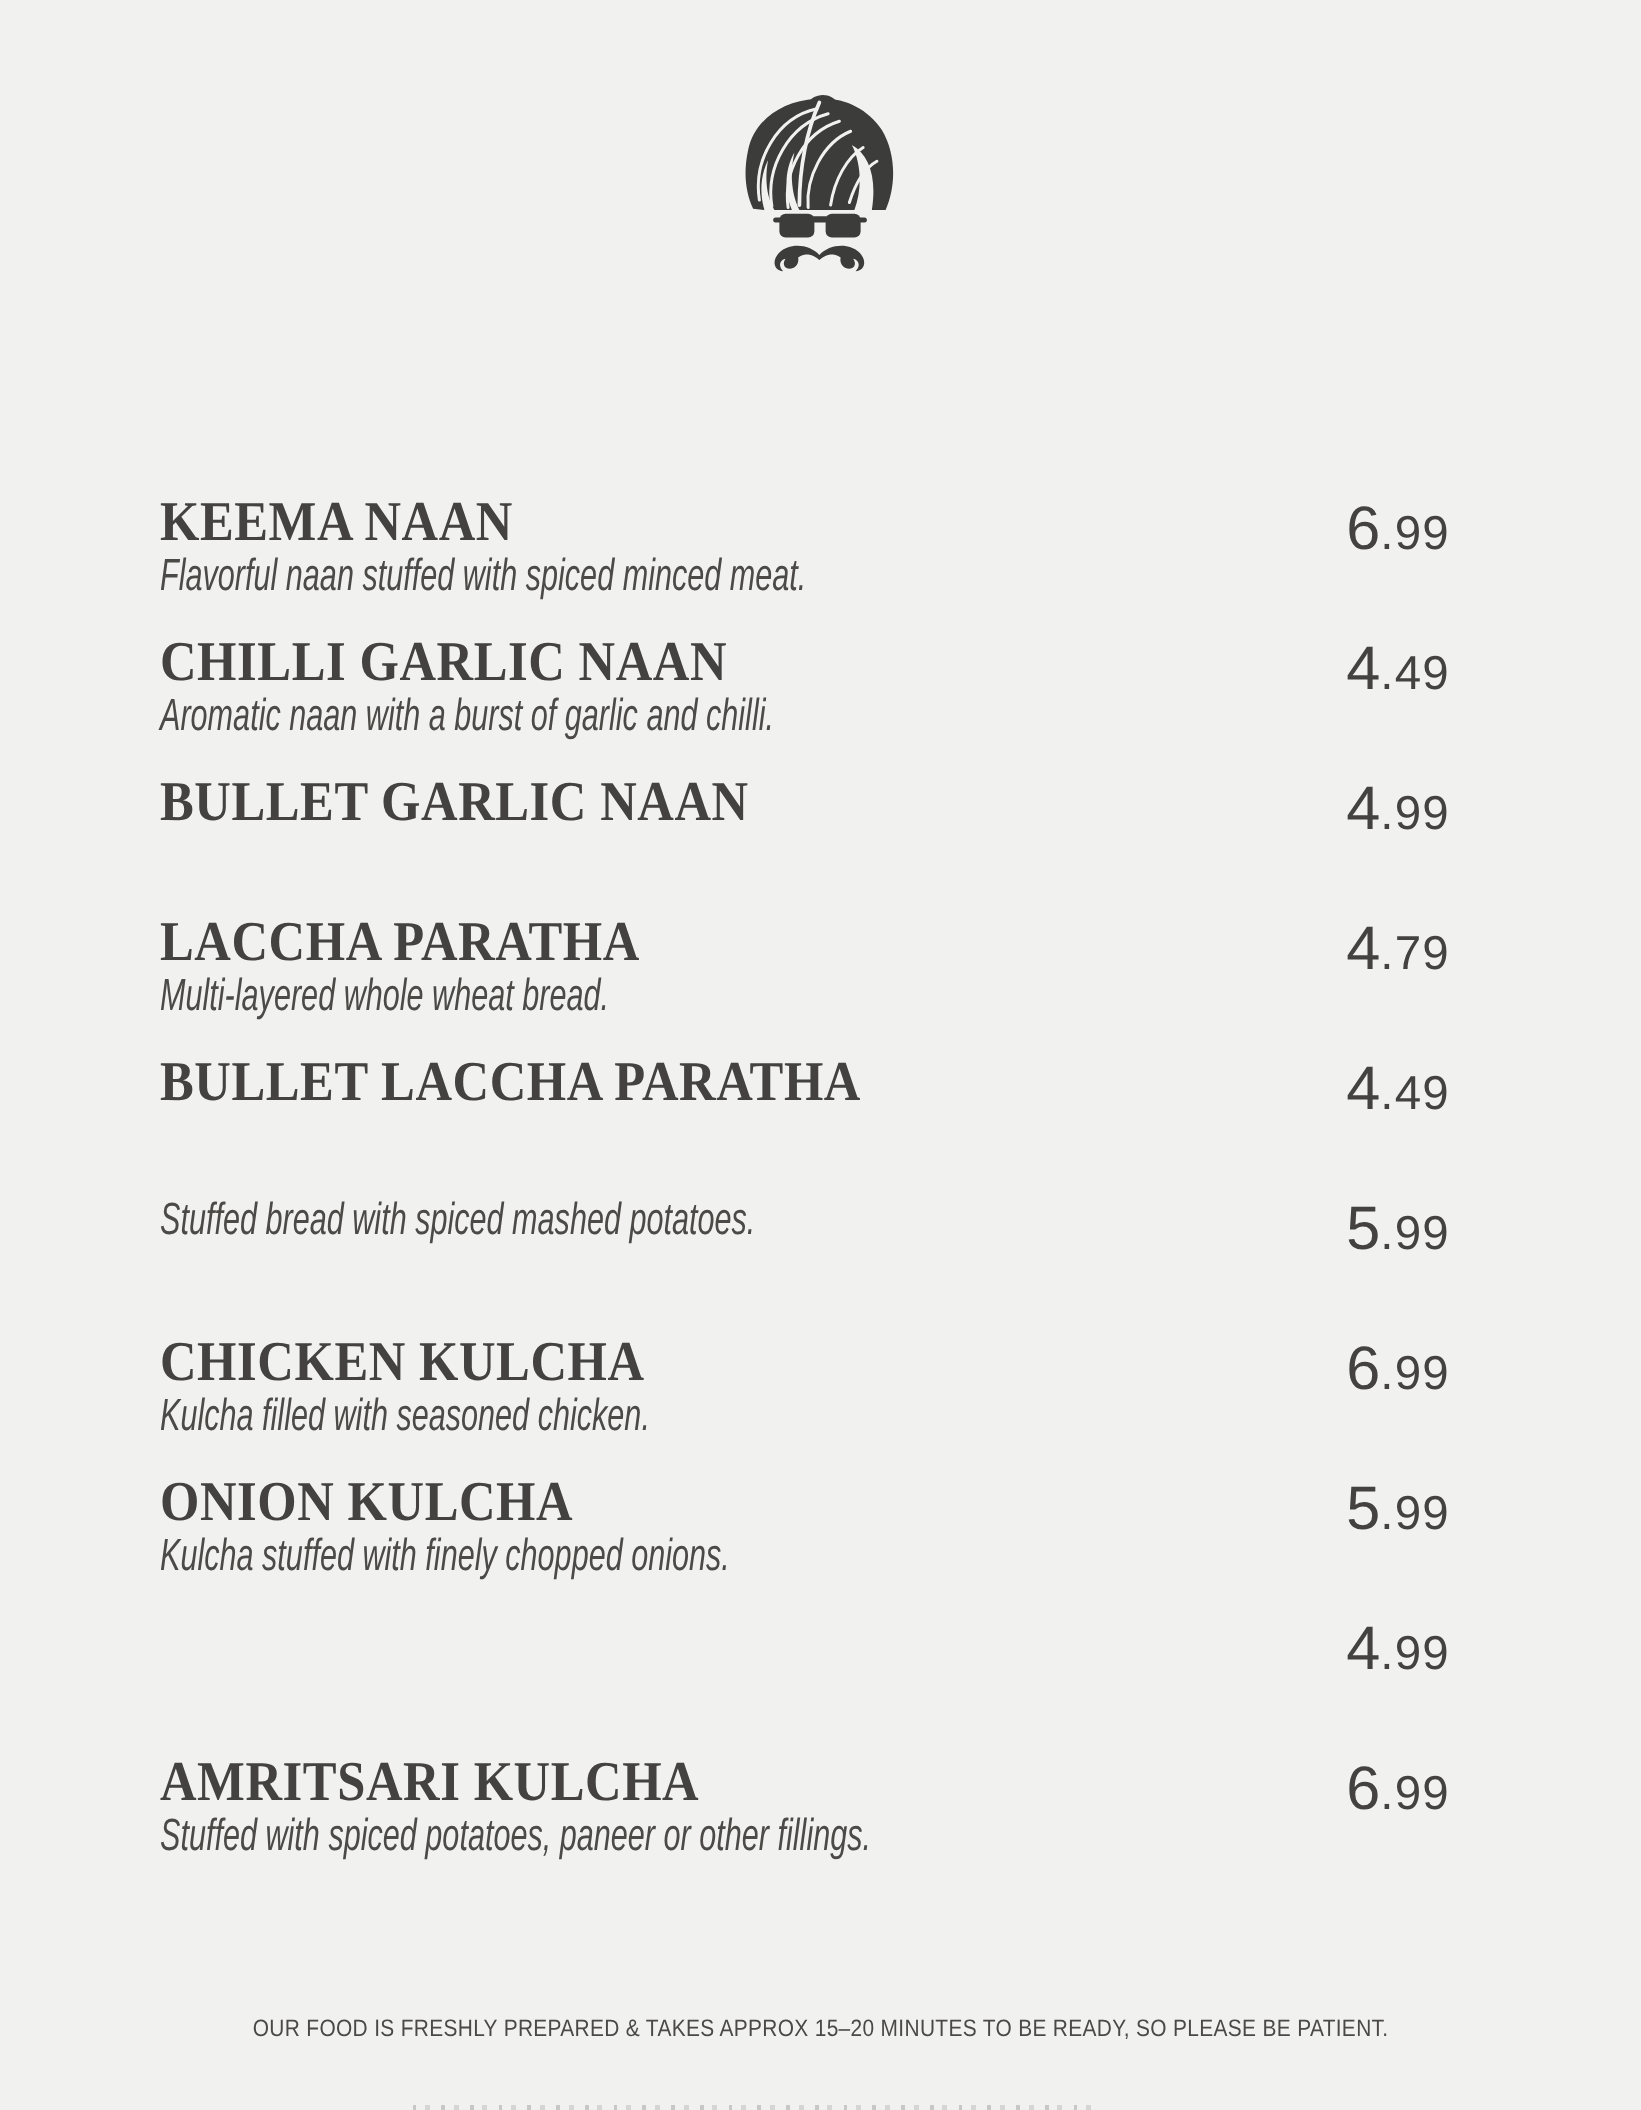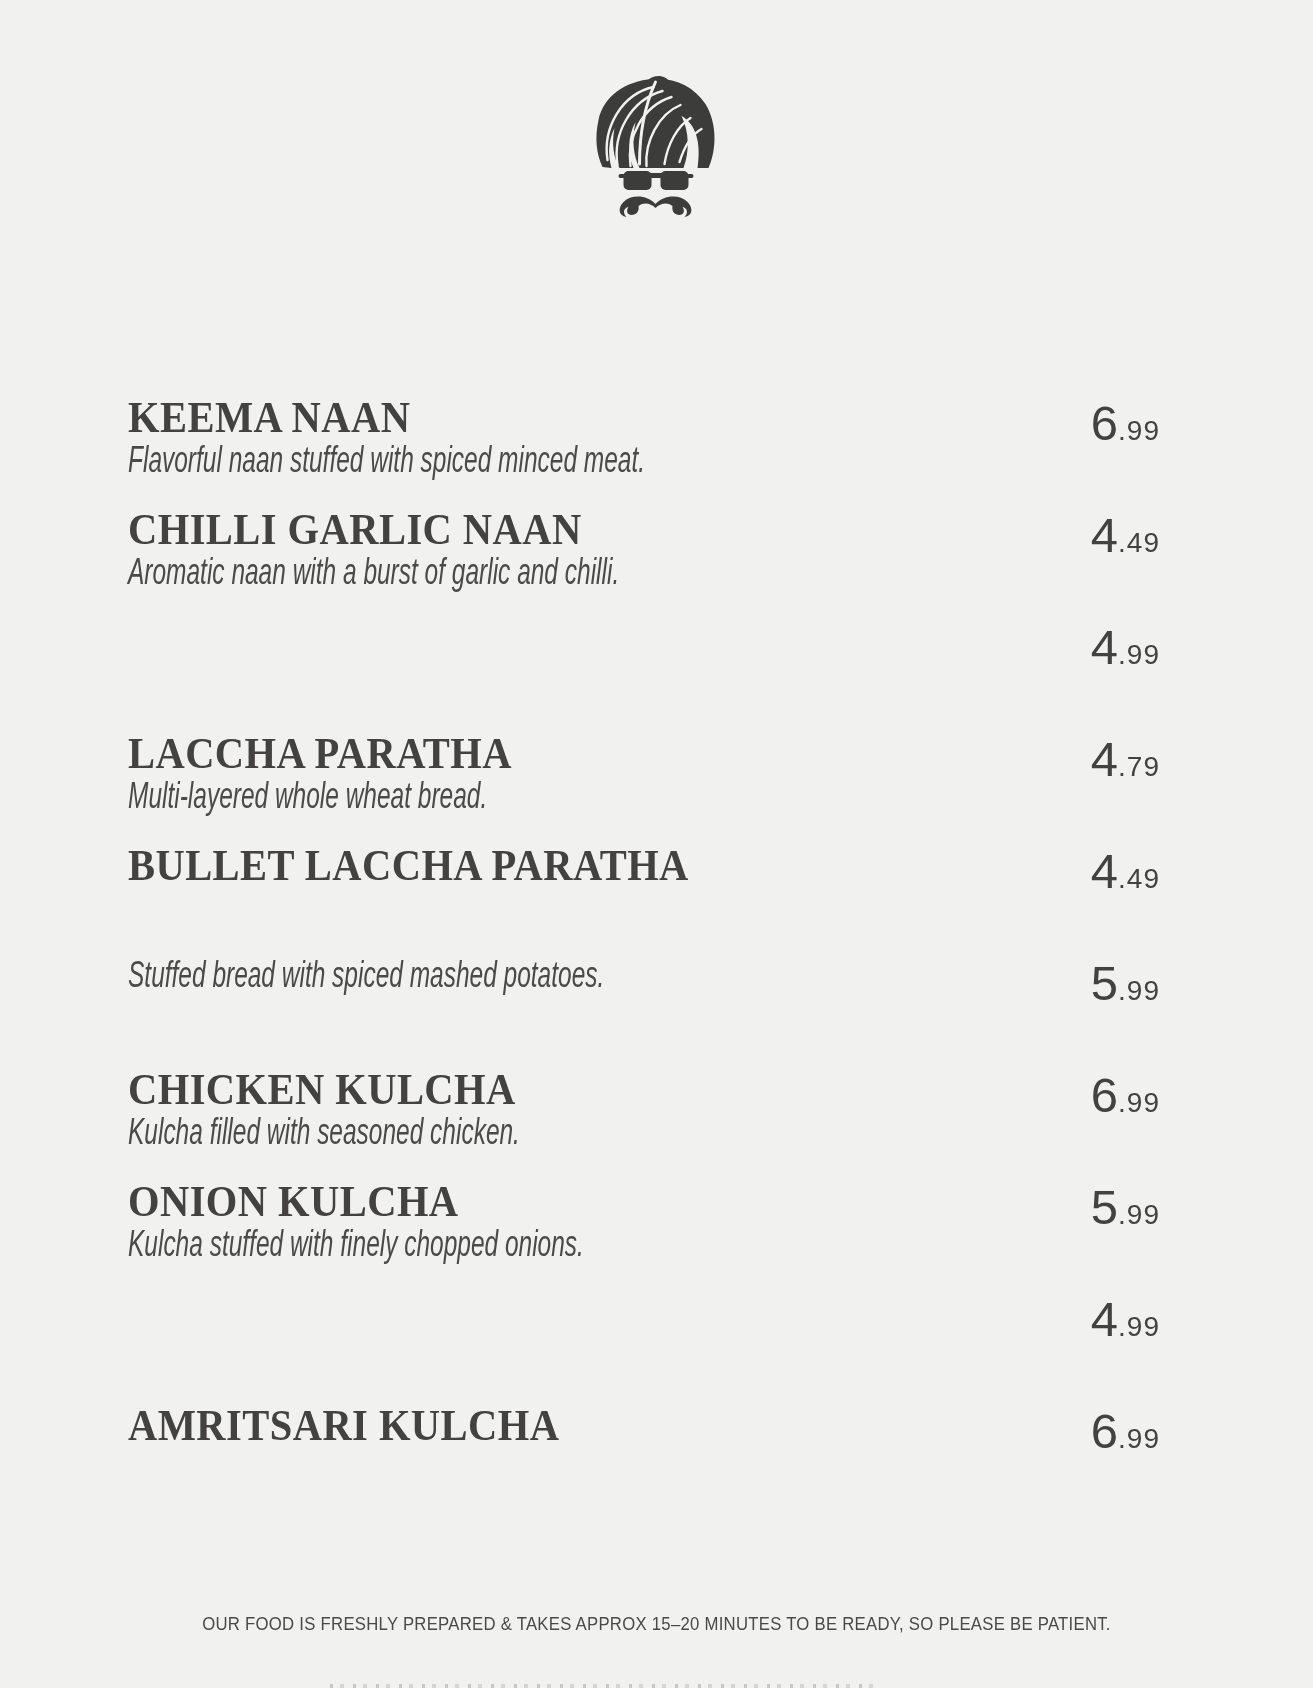--- a/index.html
+++ b/index.html
@@ -56,21 +56,21 @@
     position:absolute;
     right:0;top:6px;
     white-space:nowrap;
     color:#434240;
   }
   .price-major{
     font-size:49px;
     line-height:45px;
   }
   .price-minor{
-    font-size:28px;
+    font-size:38px;
     letter-spacing:1px;
   }
   
   .footer-note{
     position:absolute;
     top:1612px;left:0;
     width:1313px;
     text-align:center;
     font-size:19px;
     line-height:24px;
@@ -145,20 +145,21 @@
     <div class="item-price"><span class="price-major">6</span><span class="price-minor">.99</span></div>
   </div>
 
   <div class="menu-item">
     <div><span class="item-name">CHILLI GARLIC NAAN</span></div>
     <div><span class="item-desc">Aromatic naan with a burst of garlic and chilli.</span></div>
     <div class="item-price"><span class="price-major">4</span><span class="price-minor">.49</span></div>
   </div>
 
   <div class="menu-item">
+    <div><span class="item-name">BULLET GARLIC NAAN</span></div>
     <div class="item-price"><span class="price-major">4</span><span class="price-minor">.99</span></div>
   </div>
 
   <div class="menu-item">
     <div><span class="item-name">LACCHA PARATHA</span></div>
     <div><span class="item-desc">Multi-layered whole wheat bread.</span></div>
     <div class="item-price"><span class="price-major">4</span><span class="price-minor">.79</span></div>
   </div>
 
   <div class="menu-item">
@@ -182,20 +183,21 @@
     <div><span class="item-desc">Kulcha stuffed with finely chopped onions.</span></div>
     <div class="item-price"><span class="price-major">5</span><span class="price-minor">.99</span></div>
   </div>
 
   <div class="menu-item">
     <div class="item-price"><span class="price-major">4</span><span class="price-minor">.99</span></div>
   </div>
 
   <div class="menu-item">
     <div><span class="item-name">AMRITSARI KULCHA</span></div>
+    <div><span class="item-desc">Stuffed with spiced potatoes, paneer or other fillings.</span></div>
     <div class="item-price"><span class="price-major">6</span><span class="price-minor">.99</span></div>
   </div>
 
 </div>
 
 <div class="footer-note">OUR FOOD IS FRESHLY PREPARED &amp; TAKES APPROX 15–20 MINUTES TO BE READY, SO PLEASE BE PATIENT.</div>
 
 <div class="cutoff-strip"></div>
 
 </body></html>

